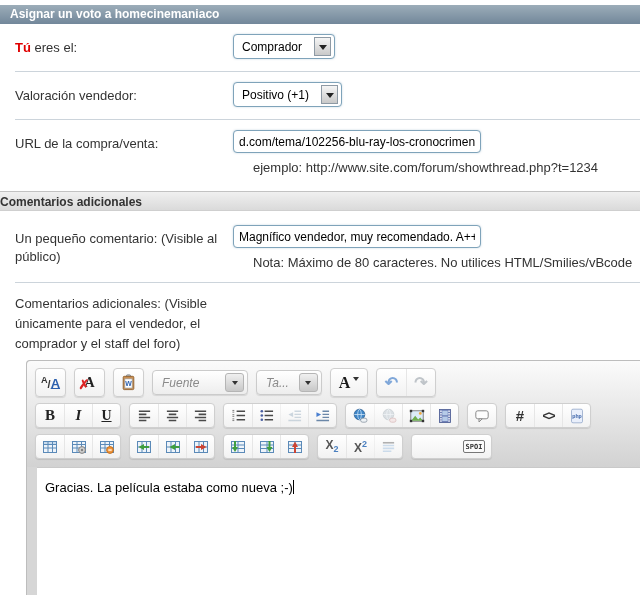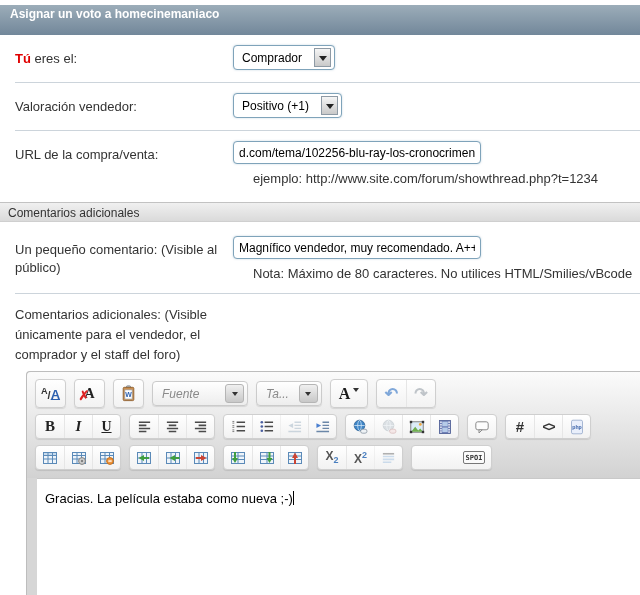--- a/index.html
+++ b/index.html
@@ -2,21 +2,21 @@
 <html><head>
 <meta charset="utf-8">
 <style>
   * { box-sizing: border-box; }
   html,body { margin:0; padding:0; }
   body {
     width:640px; height:595px; overflow:hidden; background:#fff;
     font-family:"Liberation Sans", sans-serif; font-size:13px; color:#333;
   }
   .title-bar {
-    margin-top:5px; height:30px; line-height:19px; padding-left:10px;
+    margin-top:5px; height:19px; line-height:19px; padding-left:10px;
     background:linear-gradient(#9cadb9,#72879a);
     color:#fff; font-weight:bold; font-size:12px;
   }
   .row { display:grid; grid-template-columns:218px 1fr; padding:10px 0 12px 15px; align-items:start; }
   .row .label { padding-top:5px; line-height:18px; }
   .red { color:#e00000; font-weight:bold; }
   .sep { border-top:1px solid #ccd4db; margin-left:15px; }
 
   
   .fakeselect {
@@ -33,24 +33,24 @@
   .tri { width:0; height:0; border:4px solid transparent; border-top:5px solid #222; margin-top:5px; }
 
   .textinput {
     height:23px; width:248px; border:1px solid #7fa3ba; border-radius:4px;
     padding:0 5px; font-size:12px; font-family:"Liberation Sans",sans-serif; color:#000;
     box-shadow:0 0 2px rgba(130,165,190,.5); outline:none;
   }
   .hint { margin-top:7px; font-size:13px; color:#333;margin-left:20px; }
 
   .section-bar {
-    height:20px; line-height:20px; padding-left:8px;
+    height:20px; line-height:20px; 
     background:linear-gradient(#f0f0f0,#dadada);
     border-top:1px solid #c2c2c2; border-bottom:1px solid #cfcfcf;
-    font-weight:normal; font-size:12px; color:#333;
+    font-weight:bold; font-size:12px; color:#333;
   }
   .label-block { padding:11px 0 4px 15px; width:245px; line-height:20px; }
 
   
   .editor {
     margin-left:26px; margin-top:2px;
     border:1px solid #bdbdbd; border-right:none; border-radius:4px 0 0 0;
     background:#d6d6d6;
   }
   .toolbar {

